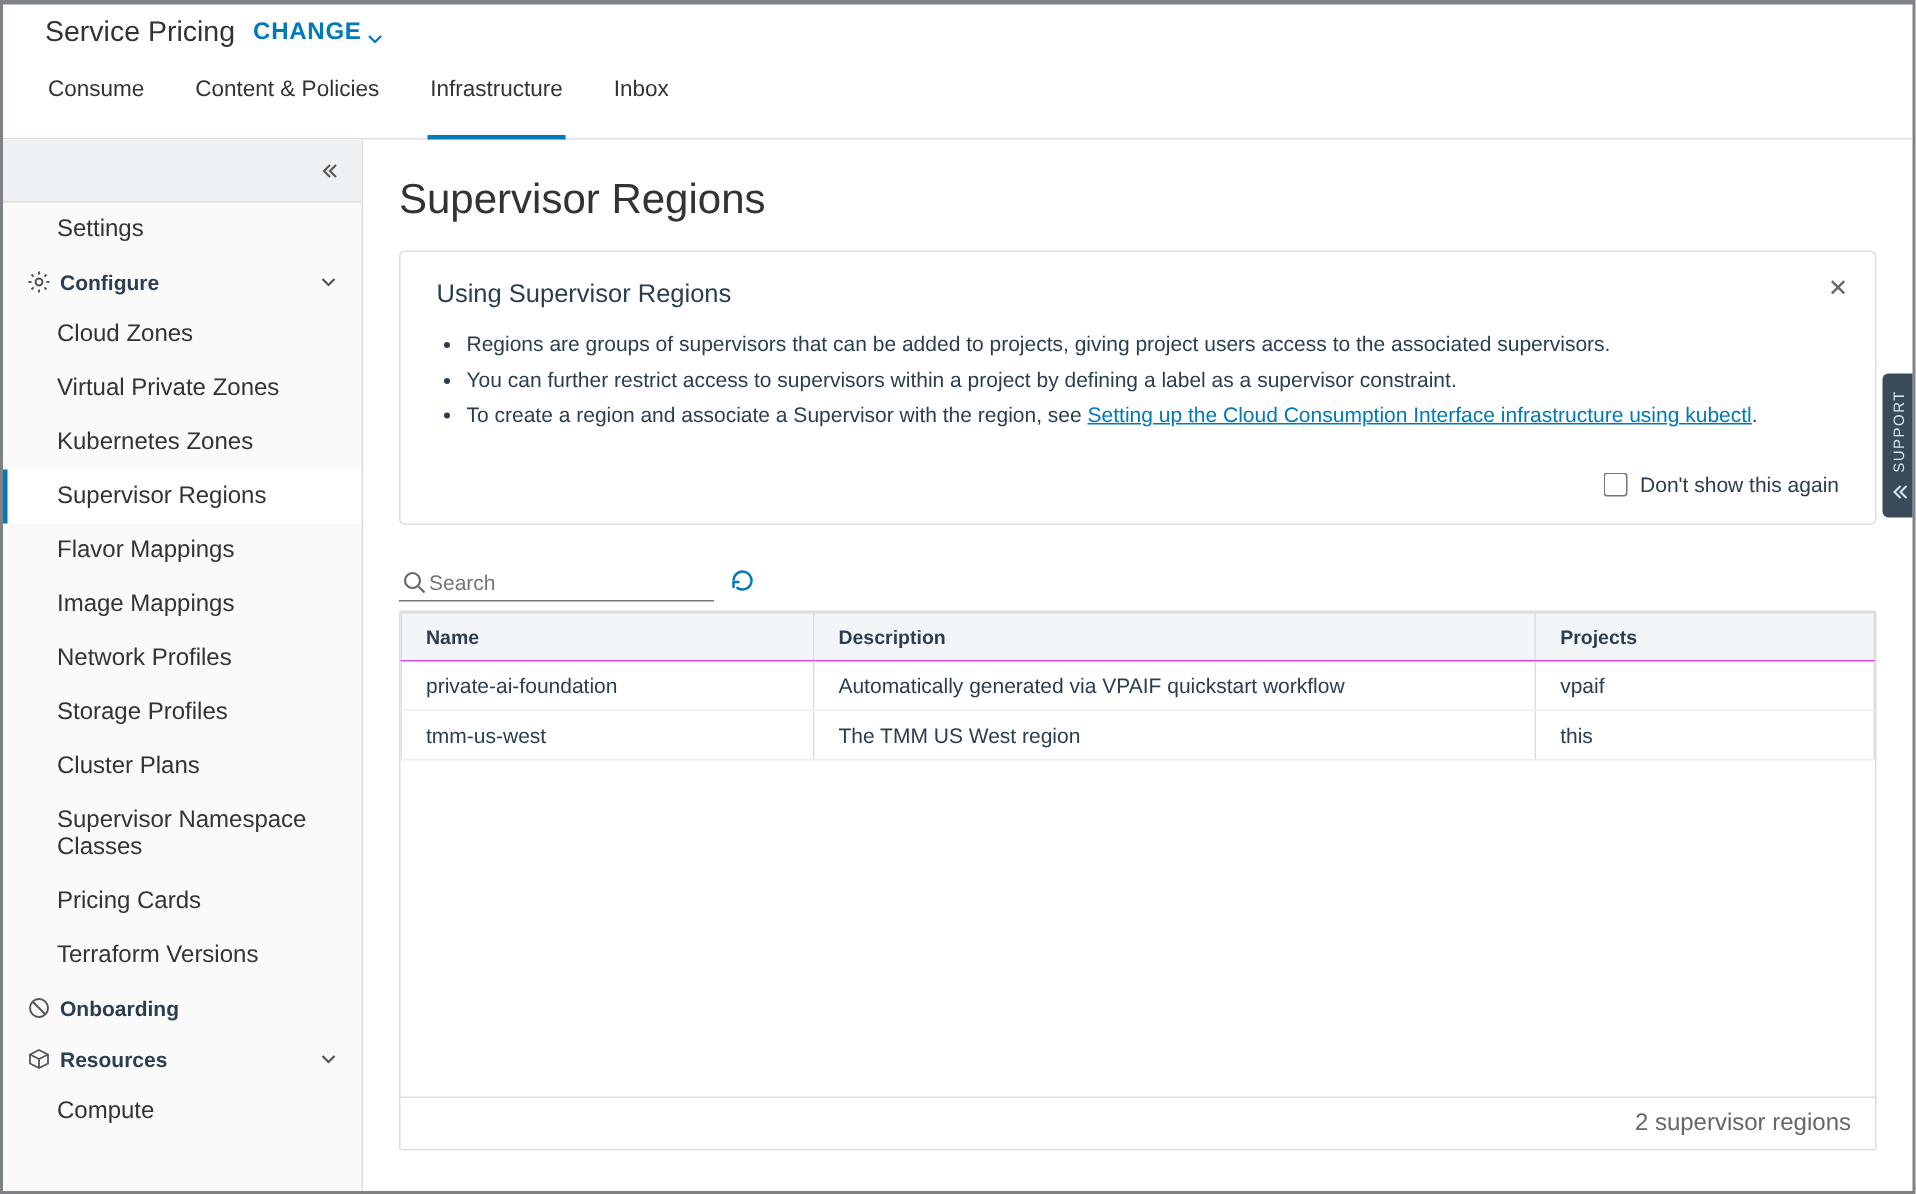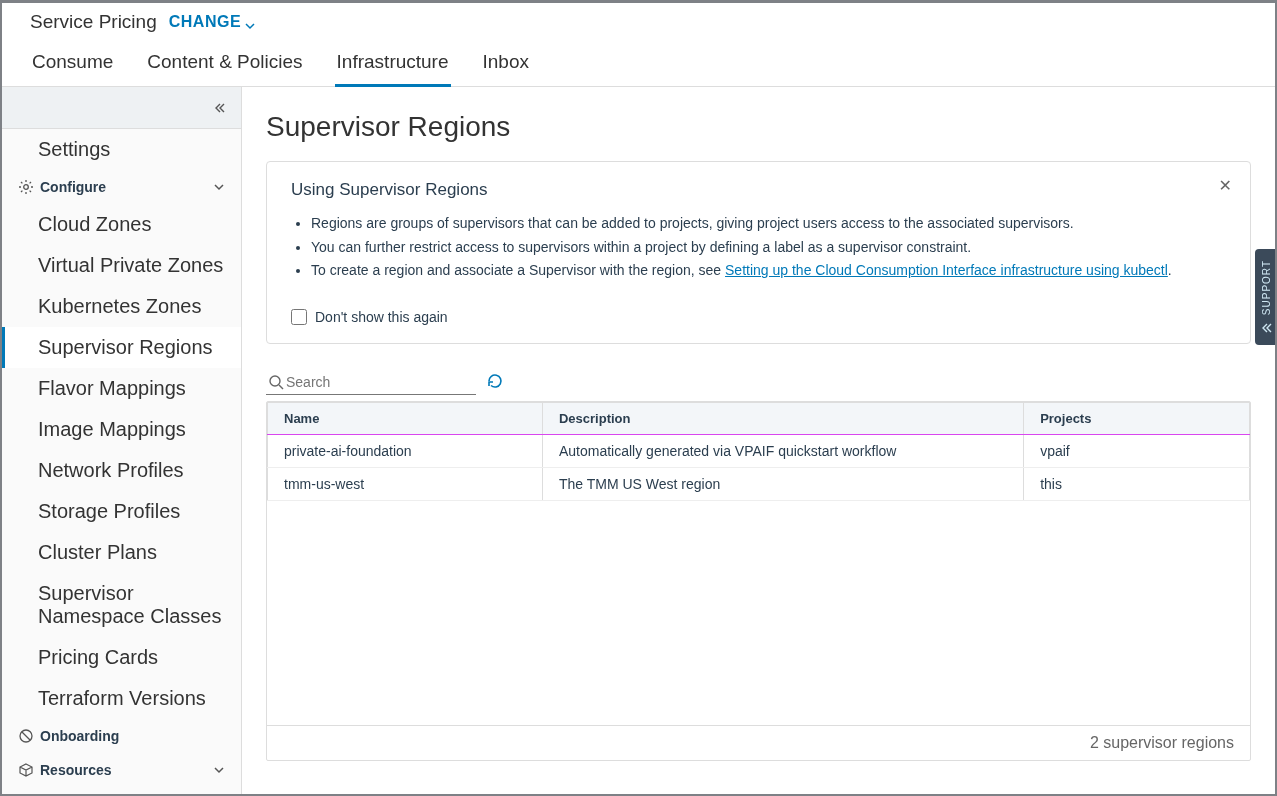--- a/index.html
+++ b/index.html
@@ -25,24 +25,24 @@
   .app-title { font-size: 19px; color: #333; font-weight: 400;}
   .change-link { color: #0079b8; font-size: 16px; font-weight: 600; letter-spacing: 0.5px; display: flex; align-items: flex-end; cursor: pointer;}
   .change-link svg { margin-left: 4px; }
   .tabs {
     display: flex;
     gap: 30px;
     padding: 12px 28px 0 28px;
     border-bottom: 1px solid #ddd;
   }
   .tab {
-    padding: 6px 2px 11px 2px;
+    padding: 6px 2px 22px 2px;
     color: #333;
     cursor: pointer;
-    font-size: 19px;
+    font-size: 15px;
   }
   .tab.active {
     border-bottom: 3px solid #0079b8;
     margin-bottom: -1px;
     font-weight: 400;
   }
   .layout { display: flex; height: calc(100% - 72px); }
   .sidebar {
     width: 240px;
     border-right: 1px solid #ddd;
@@ -58,21 +58,21 @@
     padding-right: 14px;
     background:#eef1f3;
     border-bottom: 1px solid #ddd;
     cursor: pointer;
   }
   .sidebar-items { overflow-y: auto; flex: 1; }
   .side-item {
     padding: 9px 16px 9px 36px;
     color: #333;
     cursor: pointer;
-    font-size: 20px;
+    font-size: 16px;
     display: block;
   }
   .side-head {
     padding: 9px 16px 9px 16px;
     display: flex;
     align-items: center;
     font-weight: 600;
     cursor: pointer;
     gap: 6px;
   }
@@ -94,21 +94,21 @@
     border-radius: 4px;
     padding: 18px 24px 18px 24px;
     margin-bottom: 26px;
     position: relative;
   }
   .info-title { font-size: 17px; margin-bottom: 14px; font-weight: 400;}
   .info-card ul { padding-left: 20px; }
   .info-card li { margin-bottom: 4px; line-height: 1.4; }
   .info-card a { color: #0079b8; text-decoration: underline; }
   .close-btn { position: absolute; top: 14px; right: 18px; cursor: pointer; color: #666; font-size:16px;}
-  .dontshow { display: flex; align-items: center; gap: 8px; margin-top: 28px;}
+  .dontshow { display: flex; justify-content: flex-end; align-items: center; gap: 8px; margin-top: 28px;}
   .dontshow input { width:16px; height:16px; }
   .toolbar { display: flex; justify-content: flex-start; align-items: center; gap: 10px; margin-bottom: 6px;}
   .search-wrap { display: flex; align-items: center; border-bottom: 1px solid #777; padding: 2px 2px; width: 210px;}
   .search-wrap input { border: none; outline: none; flex: 1; font-size: 14px; background: transparent; padding:2px;}
   .refresh-btn { cursor: pointer; color:#0079b8; }
   table.grid { width: 100%; border: 1px solid #ddd; border-collapse: collapse; }
   table.grid th {
     background: #f3f6f9;
     text-align: left;
     padding: 8px 16px;

